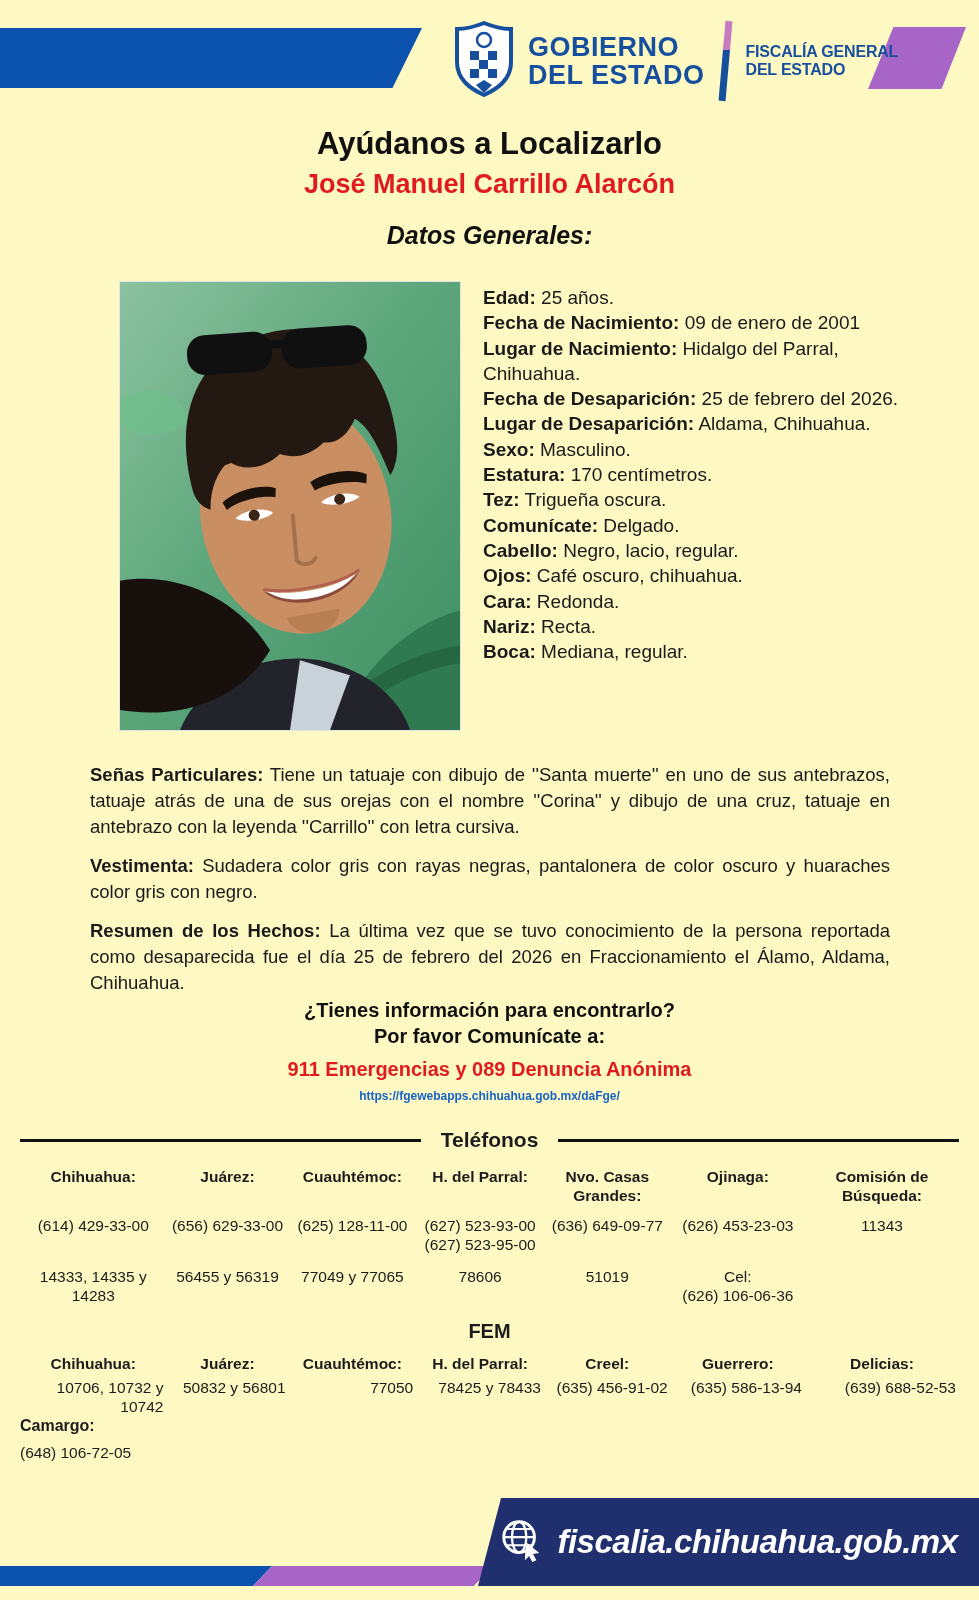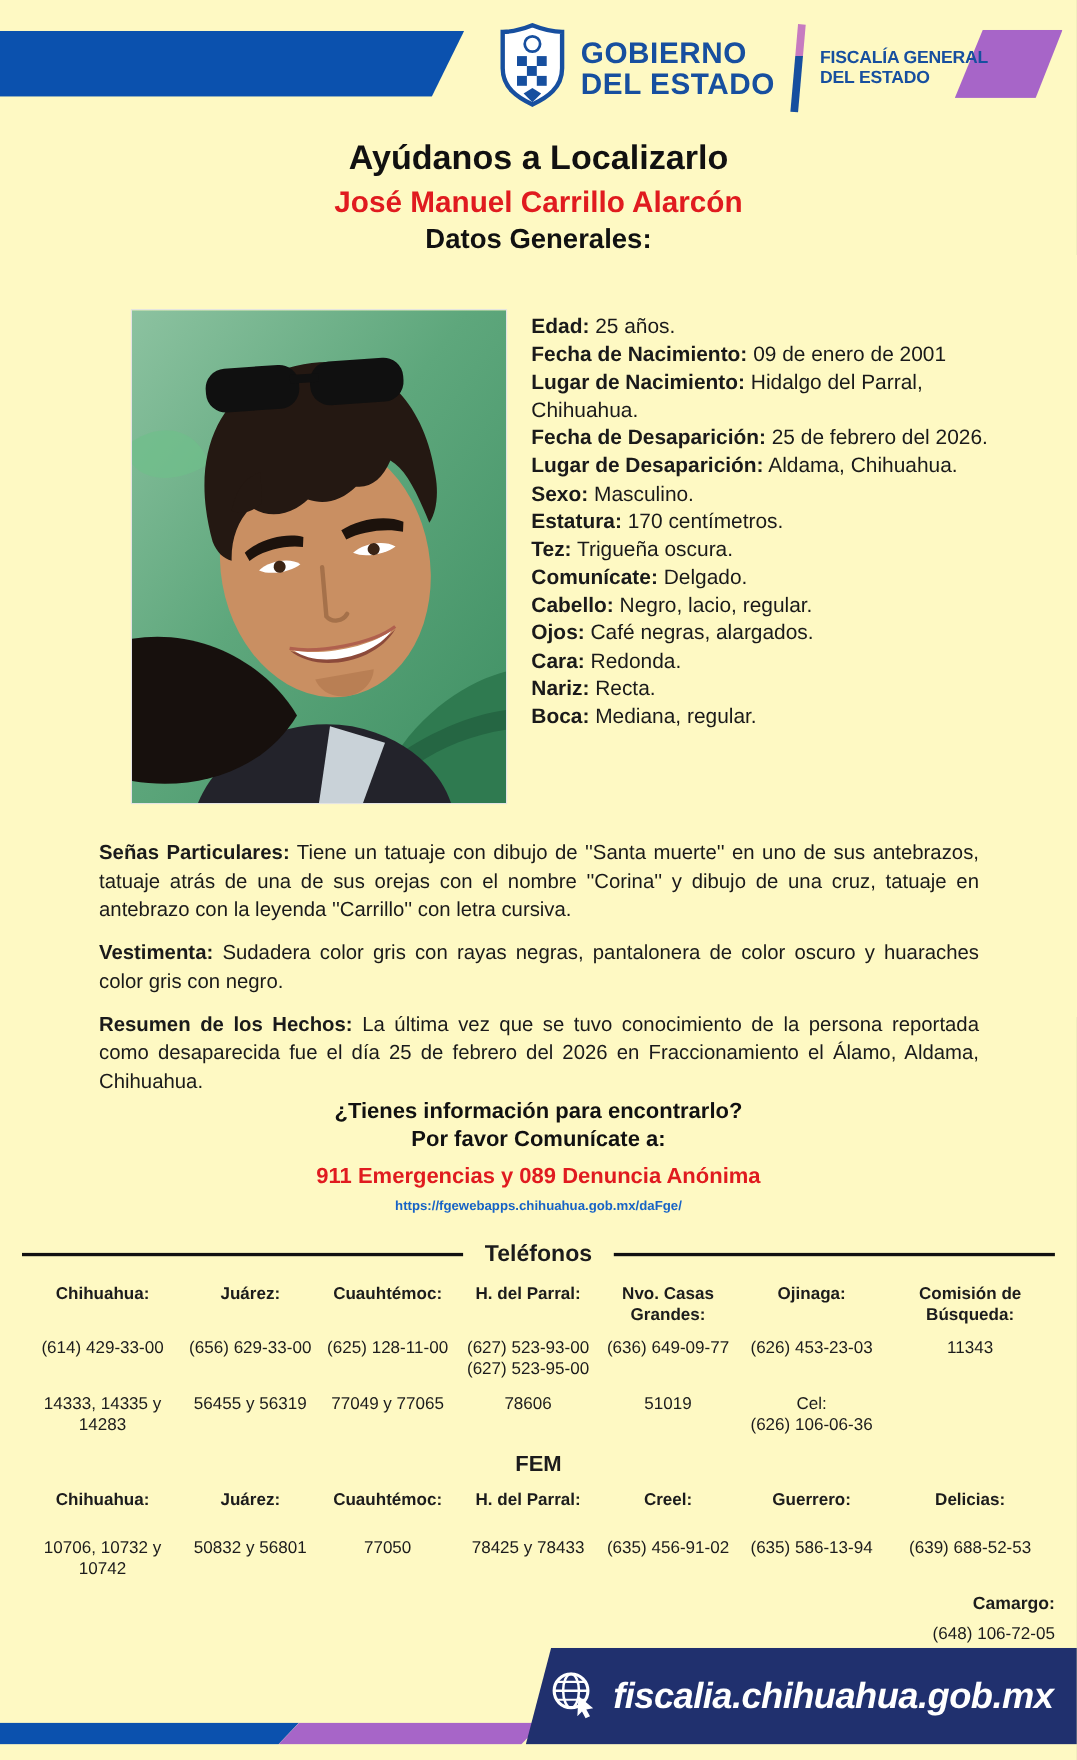--- a/index.html
+++ b/index.html
@@ -15,21 +15,21 @@
   
   .logo-row{position:absolute;left:453px;top:20px;display:flex;align-items:center;gap:13px;}
   .gob-text{color:#174f9f;font-weight:800;font-size:27px;line-height:28px;letter-spacing:.5px;}
   .divider{width:7px;height:80px;background:linear-gradient(#c77bc0 0 36%,#174f9f 36% 100%);transform:rotate(5deg);margin:0 4px;}
   .fge-text{color:#174f9f;font-weight:700;font-size:16px;line-height:18px;letter-spacing:-.2px;}
 
   
   .titles{position:absolute;top:126px;left:0;width:100%;text-align:center;}
   .t-main{font-size:31px;font-weight:800;color:#111;}
   .t-name{font-size:27px;font-weight:800;color:#e01b1f;margin-top:7px;}
-  .t-datos{font-size:25px;font-weight:800;color:#111;margin-top:3px;}
+  .t-datos{font-size:25px;font-weight:800;color:#111;margin-top:21px;font-style:italic;}
 
   
   .photo{position:absolute;left:120px;top:282px;width:340px;height:448px;box-shadow:0 0 0 1px #e3e3e3;}
   .photo svg{display:block;width:100%;height:100%;}
 
   
   .info{position:absolute;left:483px;top:285px;width:426px;font-size:19px;line-height:25.3px;color:#1a1a1a;}
   .info b{font-weight:800;}
 
   
@@ -51,22 +51,22 @@
   .tel-grid{display:grid;grid-template-columns:15.6% 13% 13.6% 13.6% 13.5% 14.3% 16.4%;text-align:center;}
   .tel-grid .cell{padding:0 3px;}
   .hdr{font-weight:700;font-size:15.5px;line-height:19px;}
   .val{font-size:15.5px;line-height:19px;}
   .pre{white-space:pre-line;}
   .g-hdr{margin-top:15px;}
   .g-r1{margin-top:11px;}
   .g-r2{margin-top:13px;}
   .fem-title{text-align:center;font-size:20px;font-weight:800;margin-top:15px;}
   .fem-hdr{margin-top:11px;}
-  .fem-r1{margin-top:25px;}
-  .camargo{text-align:right;margin-top:13px;}
+  .fem-r1{margin-top:5px;text-align:right;}
+  .camargo{text-align:left;margin-top:0;}
   .camargo .hdr{font-size:16px;}
   .camargo .val{margin-top:8px;}
 
   
   .f-blue{position:absolute;top:1566px;left:0;width:272px;height:20px;background:#0b51ae;
     clip-path:polygon(0 0,100% 0,93% 100%,0 100%);}
   .f-purple{position:absolute;top:1566px;left:253px;width:240px;height:20px;background:#a765c8;
     clip-path:polygon(8% 0,100% 0,92% 100%,0 100%);}
   .f-navy{position:absolute;top:1498px;left:478px;width:501px;height:88px;background:#20306e;
     clip-path:polygon(4.6% 0,100% 0,100% 100%,0 100%);
@@ -164,21 +164,21 @@
     <div><b>Edad:</b><span> 25 años.</span></div>
     <div><b>Fecha de Nacimiento:</b><span> 09 de enero de 2001</span></div>
     <div><b>Lugar de Nacimiento:</b><span> Hidalgo del Parral, Chihuahua.</span></div>
     <div><b>Fecha de Desaparición:</b><span> 25 de febrero del 2026.</span></div>
     <div><b>Lugar de Desaparición:</b><span> Aldama, Chihuahua.</span></div>
     <div><b>Sexo:</b><span> Masculino.</span></div>
     <div><b>Estatura:</b><span> 170 centímetros.</span></div>
     <div><b>Tez:</b><span> Trigueña oscura.</span></div>
     <div><b>Comunícate:</b><span> Delgado.</span></div>
     <div><b>Cabello:</b><span> Negro, lacio, regular.</span></div>
-    <div><b>Ojos:</b><span> Café negras, alargados.</span></div>
+    <div><b>Ojos:</b><span> Café oscuro, chihuahua.</span></div>
     <div><b>Cara:</b><span> Redonda.</span></div>
     <div><b>Nariz:</b><span> Recta.</span></div>
     <div><b>Boca:</b><span> Mediana, regular.</span></div>
   </div>
 
   <div class="paras">
     <div class="para">
       <b>Señas Particulares:</b><span>  Tiene un tatuaje con dibujo de ''Santa muerte'' en uno de sus antebrazos, tatuaje atrás de una de sus orejas con el nombre ''Corina'' y dibujo de una cruz, tatuaje en antebrazo con la leyenda ''Carrillo'' con letra cursiva.</span>
     </div>
     <div class="para">

